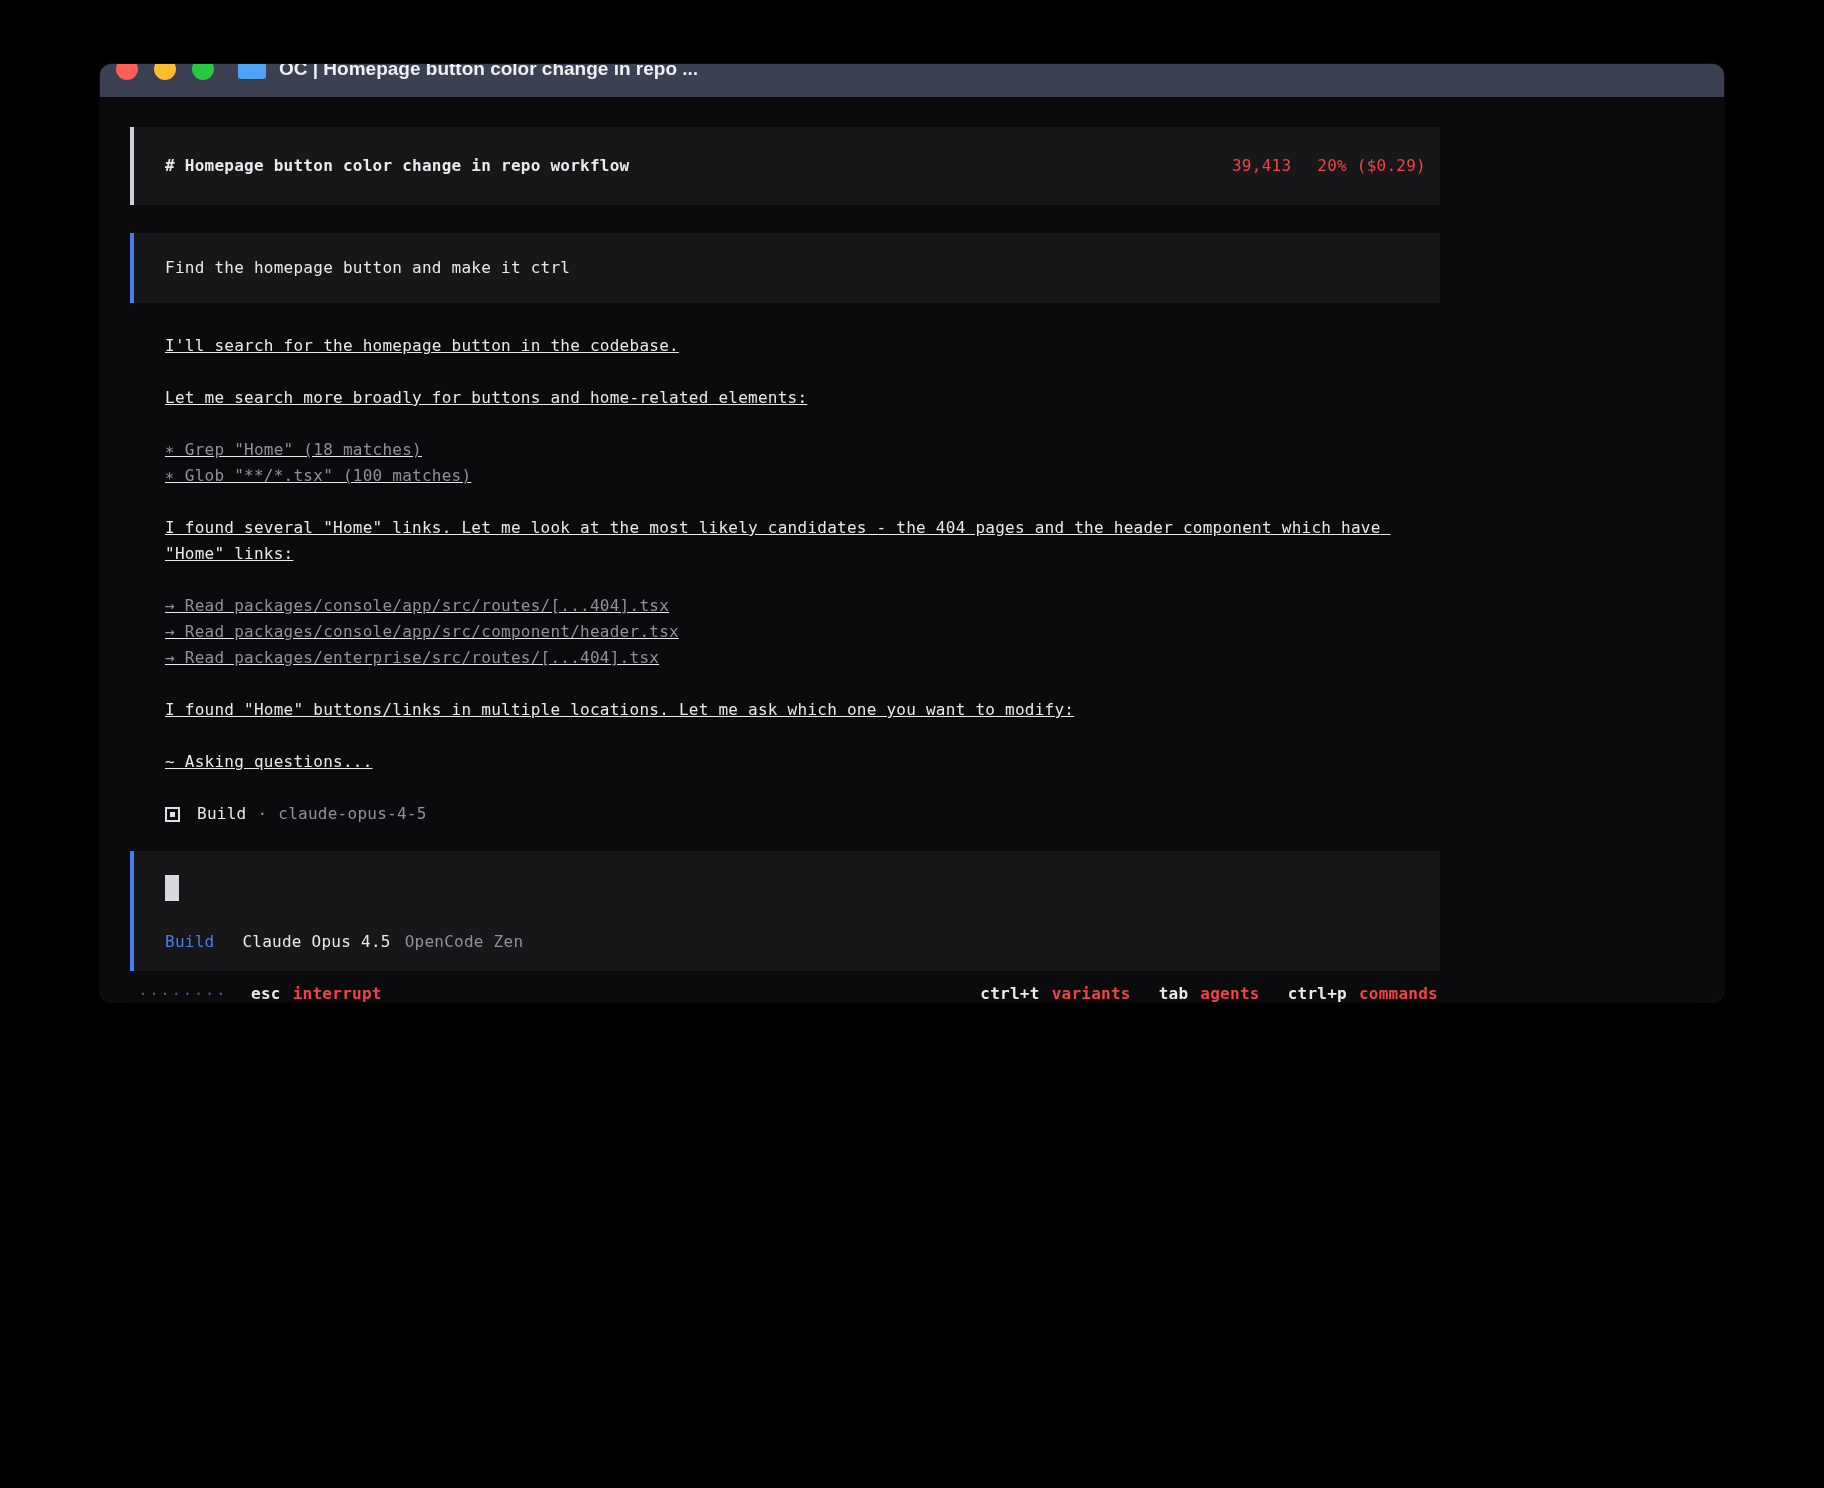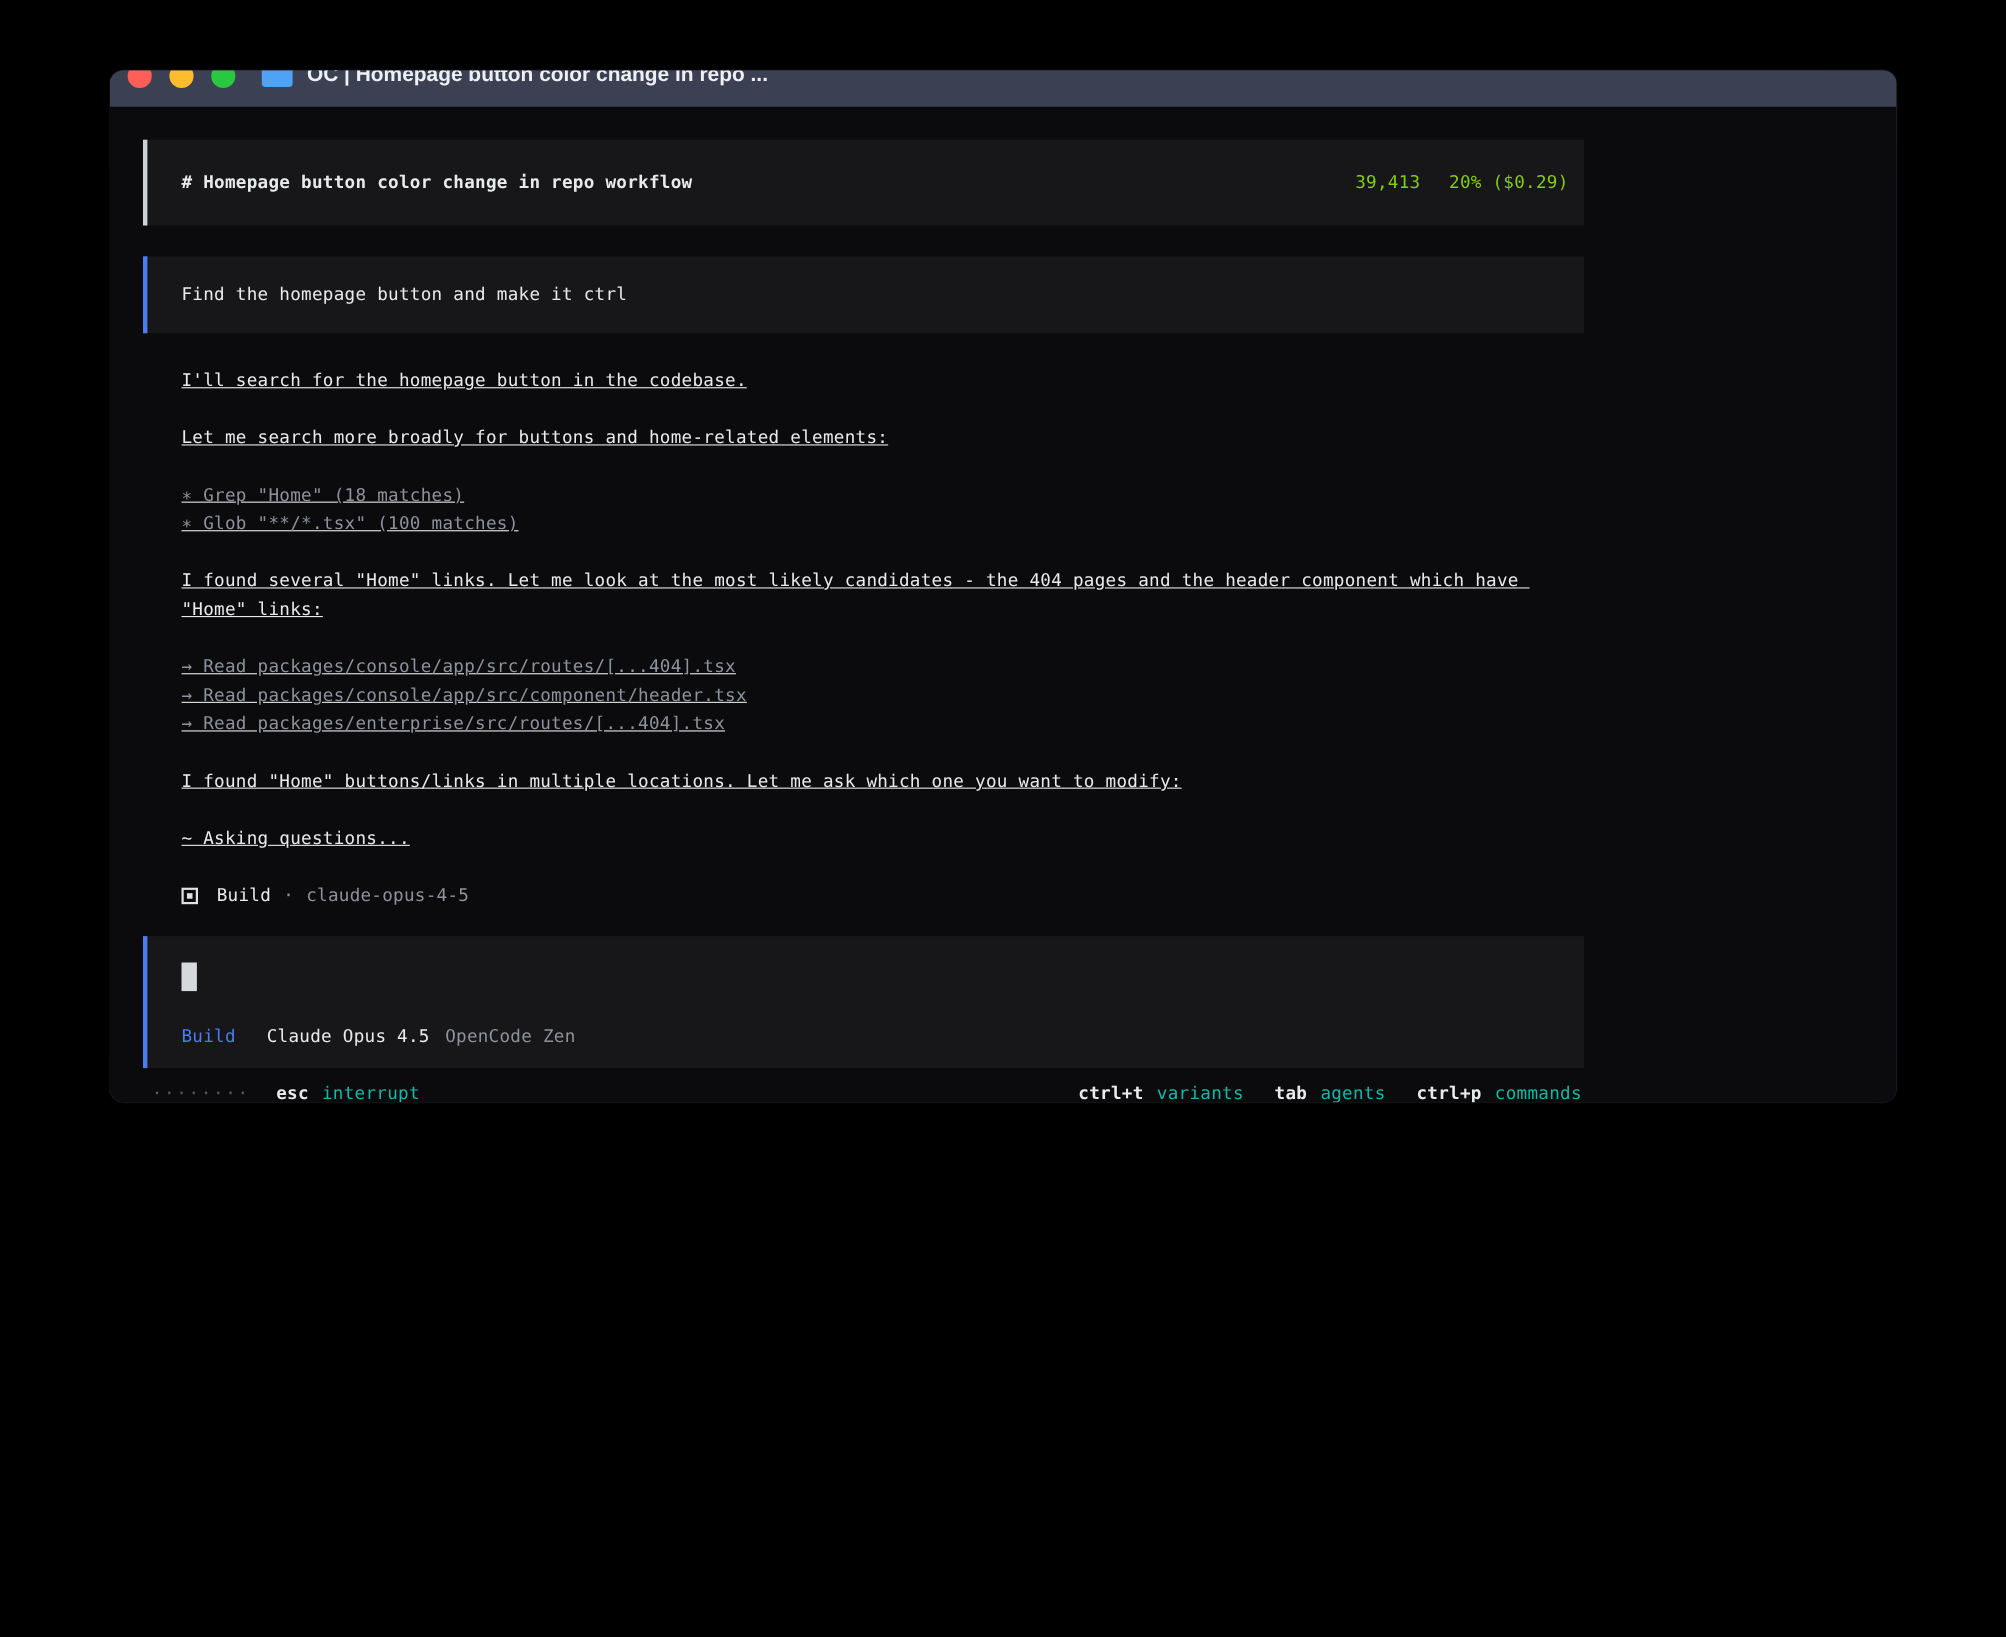--- a/index.html
+++ b/index.html
@@ -59,21 +59,21 @@
     color:#e9eaec;
   }
   .block { background:#17171a; }
   .header-block {
     margin-top:30px; height:78px;
     border-left:4px solid #cfd1d6;
     display:flex; align-items:center; justify-content:space-between;
     padding:0 14px 0 31px;
   }
   .h-title { font-weight:700; color:#e9eaec; white-space:nowrap; }
-  .h-meta { display:flex; gap:26px; color:#84cc16; white-space:nowrap; }
+  .h-meta { display:flex; gap:26px; color:#ef4444; white-space:nowrap; }
   .user-block {
     margin-top:28px; height:70px;
     border-left:4px solid #4a7df0;
     display:flex; align-items:center;
     padding-left:31px;
   }
   .transcript { margin-top:30px; padding-left:35px; }
   .transcript p { margin:0; white-space:pre-wrap; }
   .tblock { margin-top:26px;text-decoration:underline; }
   .tblock.first { margin-top:0; }
@@ -100,21 +100,21 @@
   .input-meta .model { margin-left:28px; }
   .input-meta .provider { margin-left:14px; }
   .statusbar {
     margin-top:10px; height:26px;
     display:flex; align-items:center;
     padding-left:8px;
   }
   .dots { color:#4c5a74; letter-spacing:1.5px; margin-right:24px; }
   .kv { white-space:nowrap; }
   .kv .key { font-weight:700; color:#e9eaec; }
-  .kv .lab { color:#14b8a6; margin-left:12px; }
+  .kv .lab { color:#ef4444; margin-left:12px;font-weight:bold; }
   .sb-right { margin-left:auto; display:flex; gap:28px; padding-right:2px; }
 </style>
 </head>
 <body>
 
 <div class="window">
   <div class="titlebar">
     <div class="lights">
       <span class="light red"></span>
       <span class="light yellow"></span>

